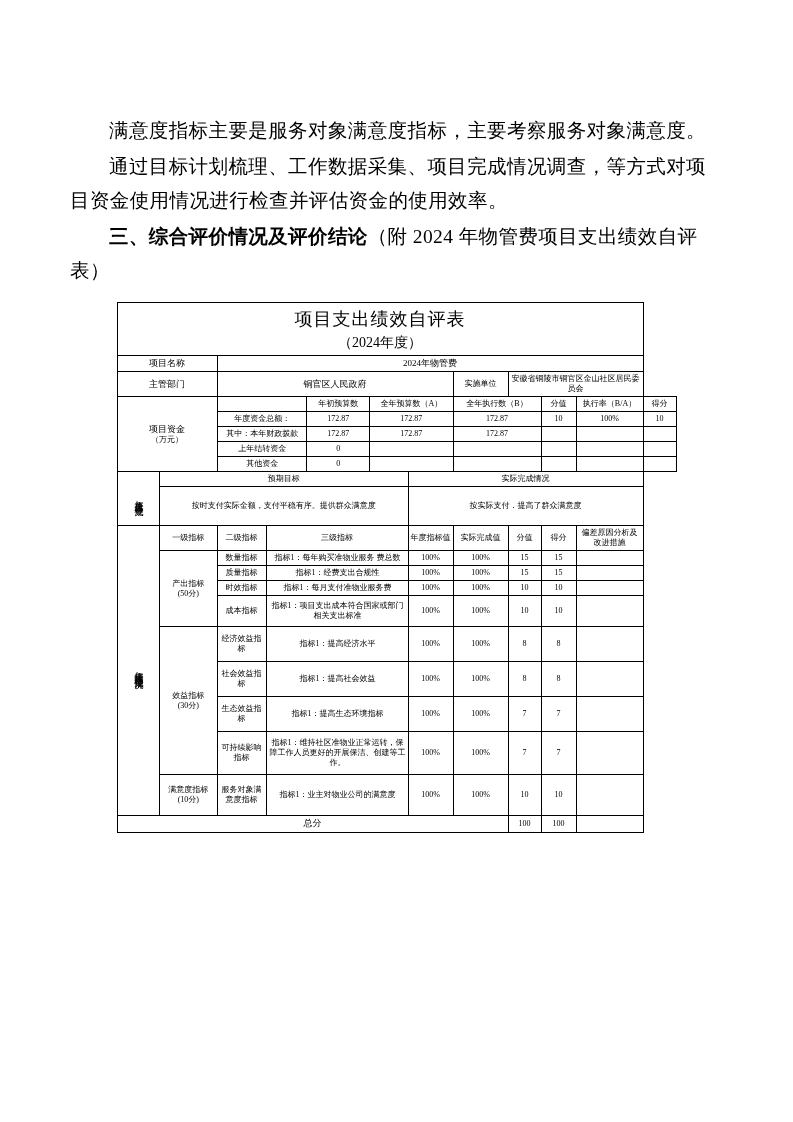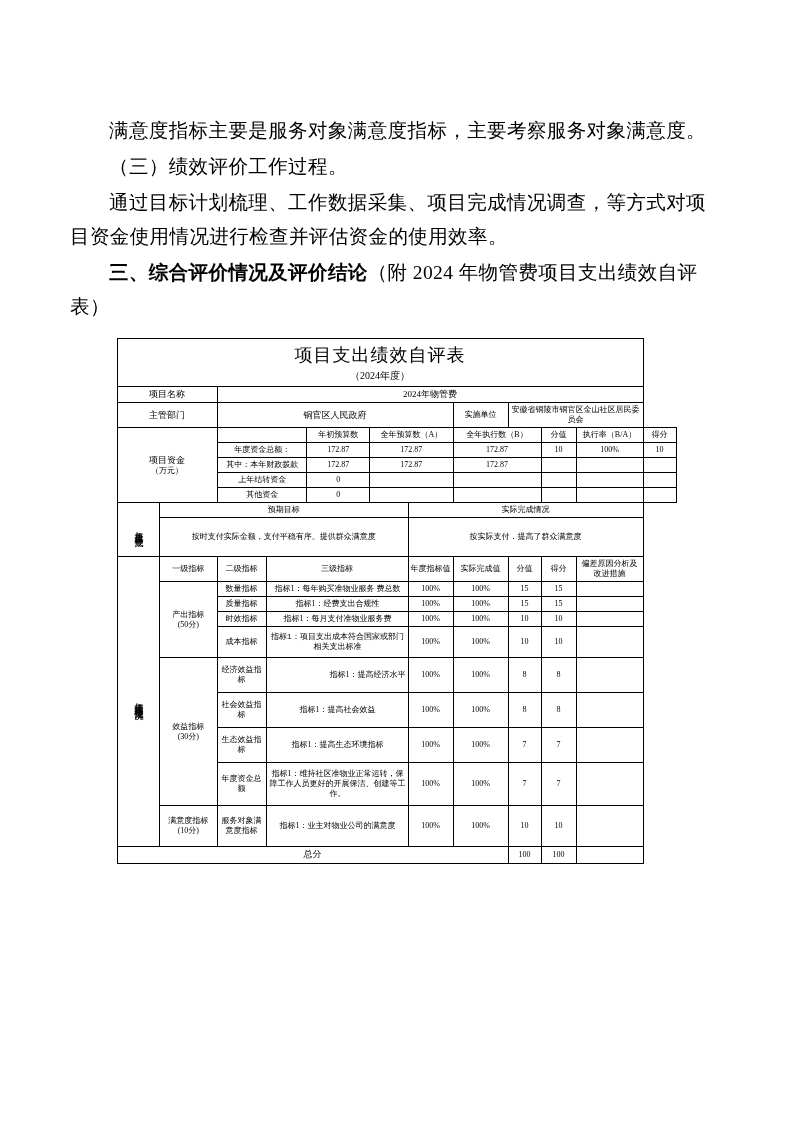--- a/index.html
+++ b/index.html
@@ -53,21 +53,21 @@
     font-weight: normal;
   }
   .tbl-title {
     font-size: 18px;
     font-weight: bold;
     letter-spacing: 1px;
     padding: 5px 0 3px 0 !important;
     border-bottom: none !important;
   }
   .tbl-sub {
-    font-size: 10px;
+    font-size: 14px;
     padding: 0 0 4px 0 !important;
     border-top: none !important;
   }
   .lbl { font-size: 9px; }
   .bold { font-weight: bold; }
   .vtext {
     writing-mode: vertical-rl;
     text-orientation: upright;
     letter-spacing: 1px;
     font-size: 9px;
@@ -77,21 +77,20 @@
   }
   .left { text-align: left; padding-left: 3px !important; }
   .tiny { font-size: 8px; }
 </style>
 </head>
 <body>
 
 <div class="page">
 
   <p class="para">满意度指标主要是服务对象满意度指标，主要考察服务对象满意度。</p>
-  <p class="para">（三）绩效评价工作过程。</p>
   <p class="para">通过目标计划梳理、工作数据采集、项目完成情况调查，等方式对项目资金使用情况进行检查并评估资金的使用效率。</p>
   <p class="para bold-lead"><b>三、综合评价情况及评价结论</b><span>（附 2024 年物管费项目支出绩效自评表）</span></p>
 
   <div class="tbl-wrap">
     <table class="perf">
       <tbody>
           <tr>
         <td class="tbl-title" colspan="11">项目支出绩效自评表</td>
       </tr>
       <tr>
@@ -216,35 +215,35 @@
         <td class="tiny">时效指标</td>
         <td class="tiny left" colspan="3">指标1：每月支付准物业服务费</td>
         <td class="tiny">100%</td>
         <td class="tiny">100%</td>
         <td class="tiny">10</td>
         <td class="tiny">10</td>
         <td class="tiny"></td>
       </tr>
       <tr>
         <td class="tiny">成本指标</td>
-        <td class="tiny left" colspan="3" style="height:26px;font-family:Liberation Mono, monospace;">指标1：项目支出成本符合国家或部门相关支出标准</td>
+        <td class="tiny left" colspan="3" style="height:26px;">指标1：项目支出成本符合国家或部门相关支出标准</td>
         <td class="tiny">100%</td>
         <td class="tiny">100%</td>
         <td class="tiny">10</td>
         <td class="tiny">10</td>
         <td class="tiny"></td>
       </tr>
 
       <tr>
         <td rowspan="4" class="tiny">
           <div>效益指标</div>
           <div>(30分)</div>
         </td>
         <td class="tiny">经济效益指标</td>
-        <td class="tiny left" colspan="3" style="height:30px;text-align:right;">指标1：提高经济水平</td>
+        <td class="tiny left" colspan="3" style="height:30px;">指标1：提高经济水平</td>
         <td class="tiny">100%</td>
         <td class="tiny">100%</td>
         <td class="tiny">8</td>
         <td class="tiny">8</td>
         <td class="tiny"></td>
       </tr>
       <tr>
         <td class="tiny">社会效益指标</td>
         <td class="tiny left" colspan="3" style="height:30px;">指标1：提高社会效益</td>
         <td class="tiny">100%</td>
@@ -256,21 +255,21 @@
       <tr>
         <td class="tiny">生态效益指标</td>
         <td class="tiny left" colspan="3" style="height:30px;">指标1：提高生态环境指标</td>
         <td class="tiny">100%</td>
         <td class="tiny">100%</td>
         <td class="tiny">7</td>
         <td class="tiny">7</td>
         <td class="tiny"></td>
       </tr>
       <tr>
-        <td class="tiny">年度资金总额</td>
+        <td class="tiny">可持续影响指标</td>
         <td class="tiny left" colspan="3" style="height:38px;margin-left:29px;">指标1：维持社区准物业正常运转，保障工作人员更好的开展保洁、创建等工作。</td>
         <td class="tiny">100%</td>
         <td class="tiny">100%</td>
         <td class="tiny">7</td>
         <td class="tiny">7</td>
         <td class="tiny"></td>
       </tr>
 
       <tr>
         <td class="tiny">

